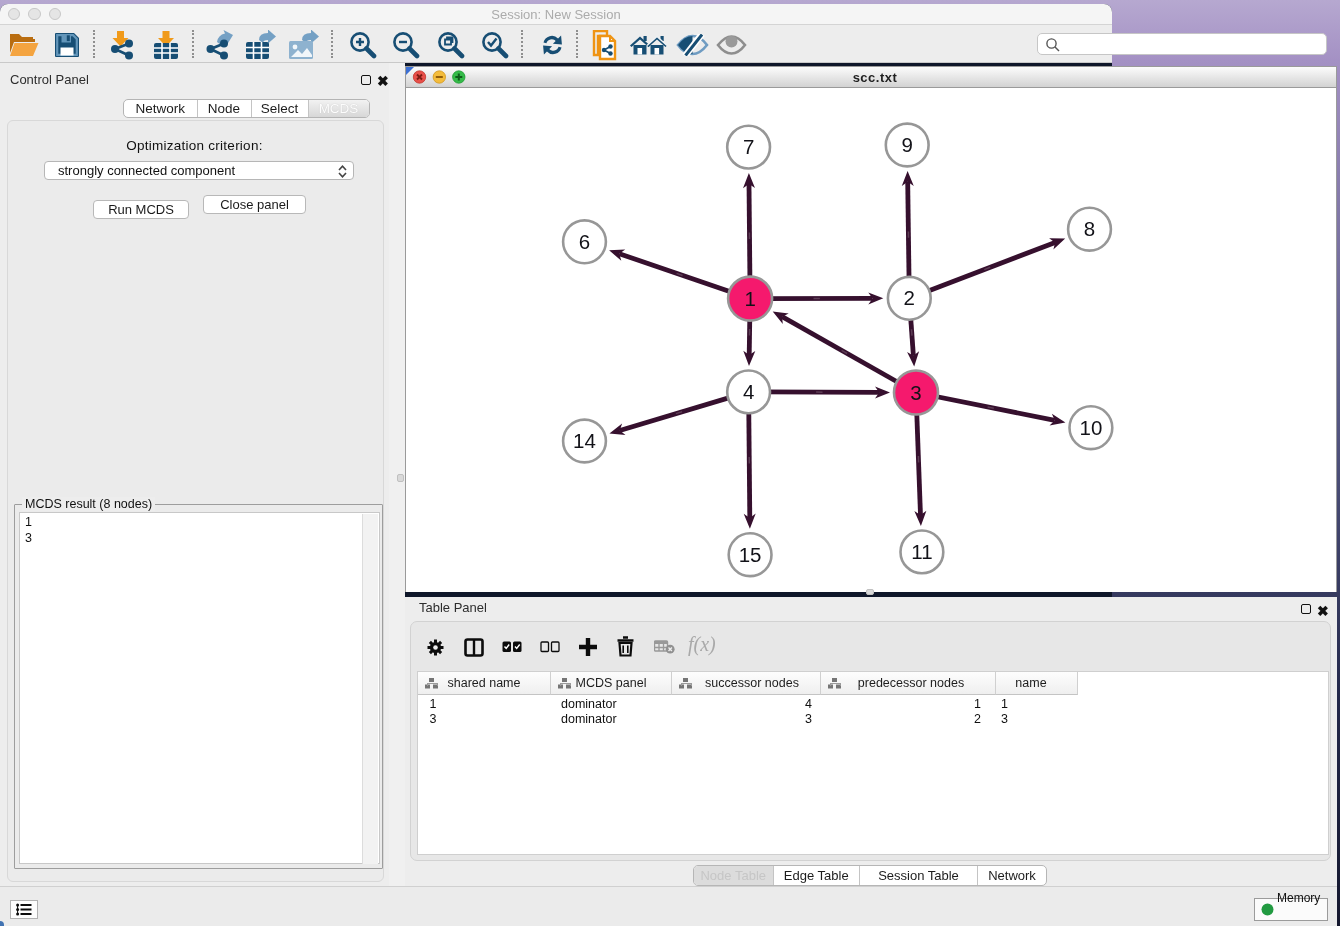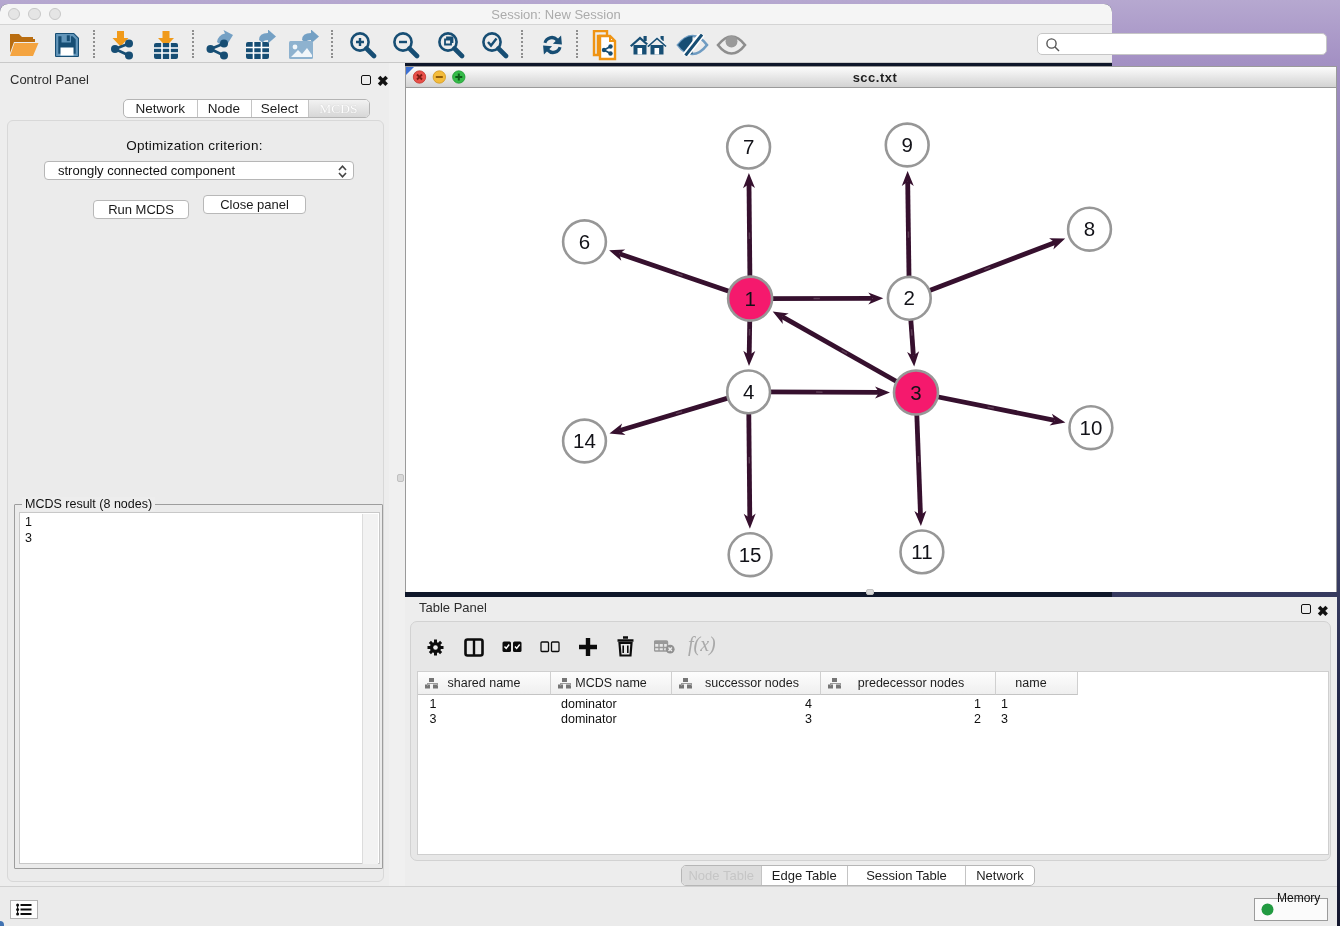--- a/index.html
+++ b/index.html
@@ -21,21 +21,21 @@
   .searchbox { position:absolute; left:1037px; top:8px; width:290px; height:22px;
                background:#fff; border:1px solid #c6c6c6; border-radius:5px; }
   
   .cpanel { position:absolute; left:0; top:59px; width:389px; height:823px; background:#ededed; }
   .phead  { font-size:13px; color:#2d2d2d; }
   .floatbtn { position:absolute; width:10px; height:10px; border:1.6px solid #111; border-radius:2px; }
   .closex { position:absolute; font-size:14px; font-weight:bold; color:#111; line-height:10px; }
   .seg { position:absolute; display:flex; height:19px; border:1px solid #b4b4b4; border-radius:5px;
          background:#fff; font-size:13.5px; color:#1d1d1d; overflow:hidden;margin-left:45px; }
   .seg > div { display:flex; align-items:center; justify-content:center; border-right:1px solid #c4c4c4; }
-  .seg > div:last-child { border-right:none;font-family:Liberation Serif, serif; }
+  .seg > div:last-child { border-right:none; }
   .tabcontent { position:absolute; border:1px solid #d8d8d8; border-radius:6px; background:#ebebeb; }
   .btn { position:absolute; background:#fff; border:1px solid #b8b8b8; border-radius:4px;
          font-size:13px; color:#1a1a1a; text-align:center; }
   
   .netwin { position:absolute; left:405px; top:62px; width:932px; height:526px;
             border:1px solid #9a9a9a; background:#fff; }
   .nettitle { position:absolute; left:0; top:0; width:100%; height:21px;
               background:linear-gradient(180deg,#fcfcfc,#d2d2d2); border-bottom:1px solid #9a9a9a; }
   .netcanvas { position:absolute; left:0; top:22px; width:930px; height:503px; background:#fff; }
   
@@ -377,21 +377,21 @@
     <div style="position:absolute;left:283px;top:36px;font-family:'Liberation Serif',serif;font-style:italic;font-size:20px;color:#a9a9a9">f(x)</div>
 
     <div class="tblarea">
       <div class="thdr">
         <div style="width:133px">
             <span class="hico" style="position:absolute;left:7px;top:6px"></span>
             <span>shared name</span>
           </div>
         <div style="width:121px">
             <span class="hico" style="position:absolute;left:7px;top:6px"></span>
-            <span>MCDS name</span>
+            <span>MCDS panel</span>
           </div>
         <div style="width:149px">
             <span class="hico" style="position:absolute;left:7px;top:6px"></span>
             <span style="margin-left:12px">successor nodes</span>
           </div>
         <div style="width:175px">
             <span class="hico" style="position:absolute;left:7px;top:6px"></span>
             <span style="margin-left:6px">predecessor nodes</span>
           </div>
         <div style="width:82px;padding-right:11px">name</div>
@@ -400,21 +400,21 @@
       <div class="trow" style="left:143px;top:25px">dominator</div>
       <div class="trow" style="left:254px;top:25px;width:140px;text-align:right">4</div>
       <div class="trow" style="left:403px;top:25px;width:160px;text-align:right">1</div>
       <div class="trow" style="left:583px;top:25px">1</div>
       <div class="trow" style="left:11.5px;top:40px">3</div>
       <div class="trow" style="left:143px;top:40px">dominator</div>
       <div class="trow" style="left:254px;top:40px;width:140px;text-align:right">3</div>
       <div class="trow" style="left:403px;top:40px;width:160px;text-align:right">2</div>
       <div class="trow" style="left:583px;top:40px">3</div>
     </div>
-    <div class="bottomtabs" style="left:276px;top:268px">
+    <div class="bottomtabs" style="left:288px;top:268px">
       <div style="width:79.5px;background:#dcdcdc;color:#c6c6c6">Node Table</div>
       <div style="width:86.5px">Edge Table</div>
       <div style="width:118px">Session Table</div>
       <div style="width:68px">Network</div>
     </div>
   </div>
 
   <div class="statusbar" id="statusbar">
     <div style="position:absolute;left:10px;top:13px;width:28px;height:19px;background:#fdfdfd;border:1px solid #b2b2b2">
       <svg width="16" height="13" viewBox="0 0 16 13" style="position:absolute;left:5px;top:2px">

